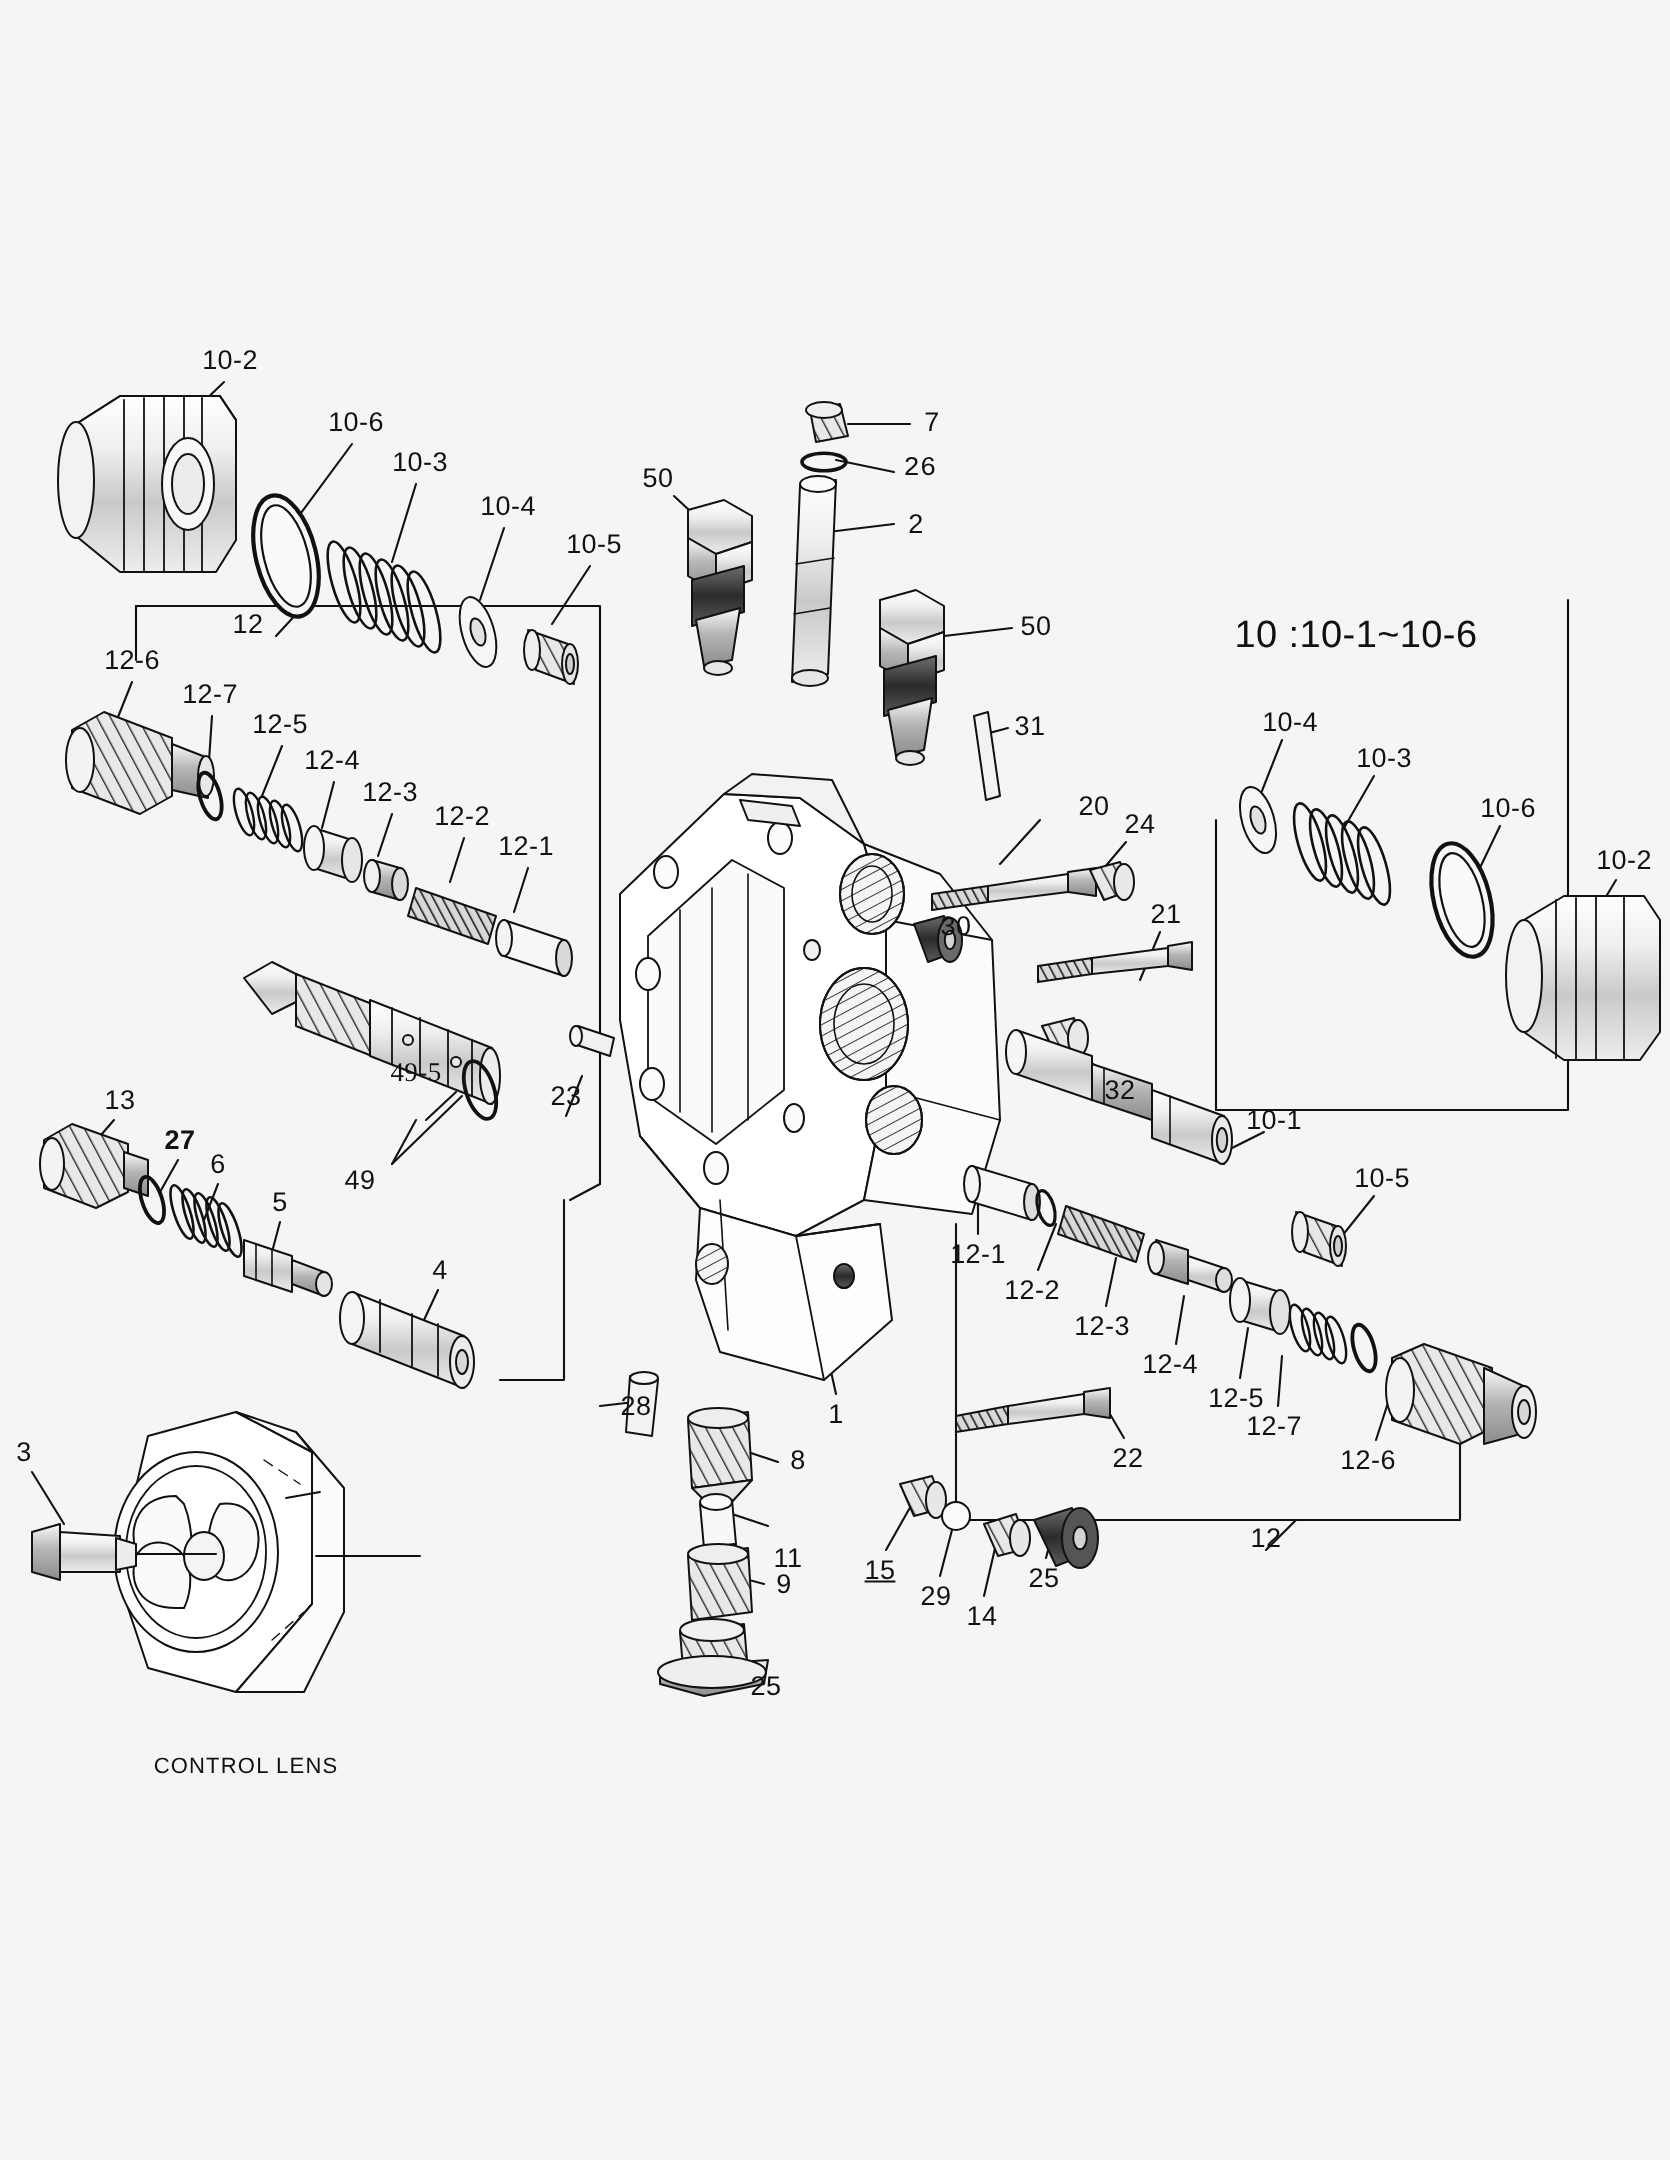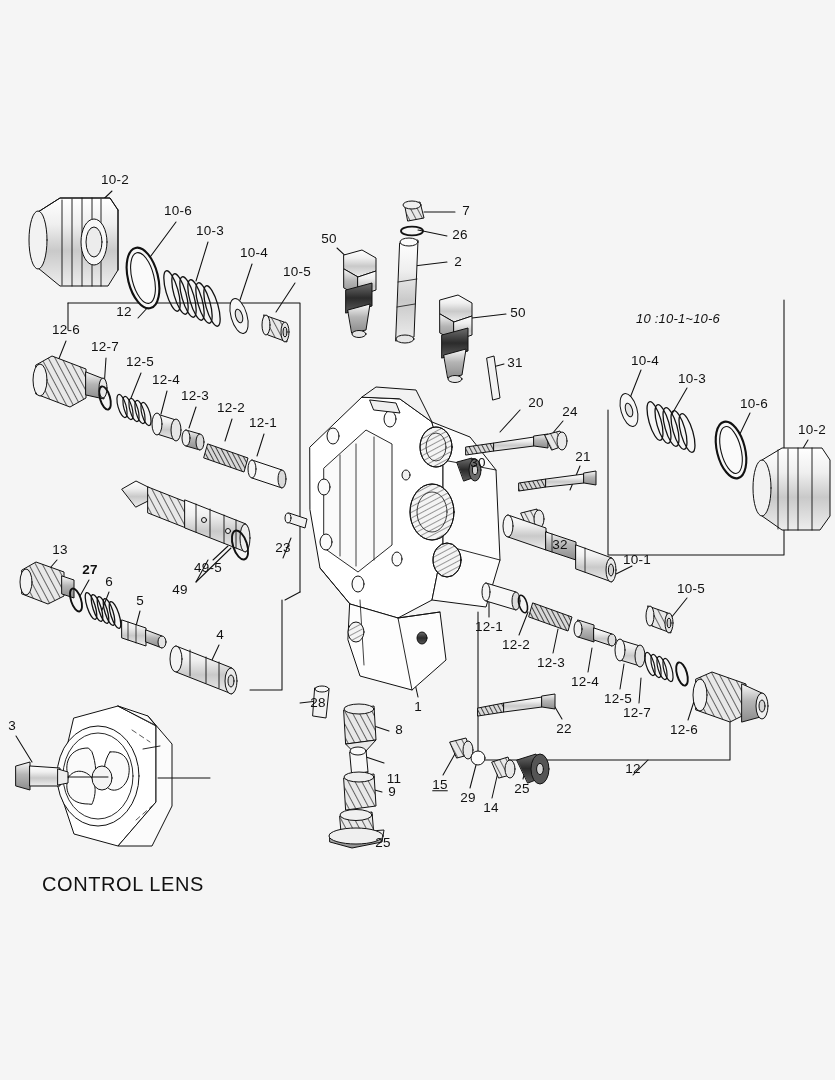--- a/index.html
+++ b/index.html
@@ -27,25 +27,24 @@
     font-family: "Liberation Sans", sans-serif;
     font-size: 13.5px;
     color: #111111;
     white-space: nowrap;
     letter-spacing: 0.2px;
     line-height: 1;
     transform: translate(-50%, -50%);
     user-select: none;
   }
   .lbl.note {
-    font-size: 13px;
-    font-style: italic;
+    font-size: 19px;
   }
   .lbl.caption {
-    font-size: 20px;
+    font-size: 11px;
     letter-spacing: 0.6px;
   }
 </style>
 </head>
 <body>
 
 <div id="page">
 
   <svg id="artwork" viewBox="0 0 835 1080" xmlns="http://www.w3.org/2000/svg">
     <defs>
@@ -586,25 +585,25 @@
       <div class="lbl" style="left: 124px; top: 312px;">12</div>
       <div class="lbl" style="left: 66px; top: 330px;">12-6</div>
       <div class="lbl" style="left: 105px; top: 347px;">12-7</div>
       <div class="lbl" style="left: 140px; top: 362px;">12-5</div>
       <div class="lbl" style="left: 166px; top: 380px;">12-4</div>
       <div class="lbl" style="left: 195px; top: 396px;">12-3</div>
       <div class="lbl" style="left: 231px; top: 408px;">12-2</div>
       <div class="lbl" style="left: 263px; top: 423px;">12-1</div>
       <div class="lbl" style="left: 329px; top: 239px;">50</div>
       <div class="lbl" style="left: 466px; top: 211px;">7</div>
-      <div class="lbl" style="left: 460px; top: 235px;">26</div>
+      <div class="lbl" style="left: 460px; top: 235px; font-family: Liberation Mono, monospace;">26</div>
       <div class="lbl" style="left: 458px; top: 262px;">2</div>
       <div class="lbl" style="left: 518px; top: 313px;">50</div>
       <div class="lbl" style="left: 515px; top: 363px;">31</div>
-      <div class="lbl" style="left: 536px; top: 403px;">20</div>
+      <div class="lbl" style="left: 547px; top: 403px;">20</div>
       <div class="lbl" style="left: 570px; top: 412px;">24</div>
       <div class="lbl" style="left: 478px; top: 463px;">30</div>
       <div class="lbl" style="left: 583px; top: 457px;">21</div>
       <div class="lbl" style="left: 560px; top: 545px;">32</div>
       <div class="lbl note" style="left: 678px; top: 318px;">10 :10-1~10-6</div>
       <div class="lbl" style="left: 645px; top: 361px;">10-4</div>
       <div class="lbl" style="left: 692px; top: 379px;">10-3</div>
       <div class="lbl" style="left: 754px; top: 404px;">10-6</div>
       <div class="lbl" style="left: 812px; top: 430px;">10-2</div>
       <div class="lbl" style="left: 637px; top: 560px;">10-1</div>
@@ -615,21 +614,21 @@
       <div class="lbl" style="left: 585px; top: 682px;">12-4</div>
       <div class="lbl" style="left: 618px; top: 699px;">12-5</div>
       <div class="lbl" style="left: 637px; top: 713px;">12-7</div>
       <div class="lbl" style="left: 684px; top: 730px;">12-6</div>
       <div class="lbl" style="left: 633px; top: 769px;">12</div>
       <div class="lbl" style="left: 60px; top: 550px;">13</div>
       <div class="lbl" style="left: 90px; top: 570px; font-weight: bold;">27</div>
       <div class="lbl" style="left: 109px; top: 582px;">6</div>
       <div class="lbl" style="left: 140px; top: 601px;">5</div>
       <div class="lbl" style="left: 220px; top: 635px;">4</div>
-      <div class="lbl" style="left: 208px; top: 568px;">49-5</div>
+      <div class="lbl" style="left: 208px; top: 536px; font-family: Liberation Serif, serif;">49-5</div>
       <div class="lbl" style="left: 180px; top: 590px;">49</div>
       <div class="lbl" style="left: 283px; top: 548px;">23</div>
       <div class="lbl" style="left: 290px; top: 703px; margin-left: 28px;">28</div>
       <div class="lbl" style="left: 399px; top: 730px;">8</div>
       <div class="lbl" style="left: 394px; top: 763px; margin-top: 16px;">11</div>
       <div class="lbl" style="left: 392px; top: 792px;">9</div>
       <div class="lbl" style="left: 383px; top: 843px;">25</div>
       <div class="lbl" style="left: 418px; top: 707px;">1</div>
       <div class="lbl" style="left: 440px; top: 785px; text-decoration: underline;">15</div>
       <div class="lbl" style="left: 468px; top: 798px;">29</div>

